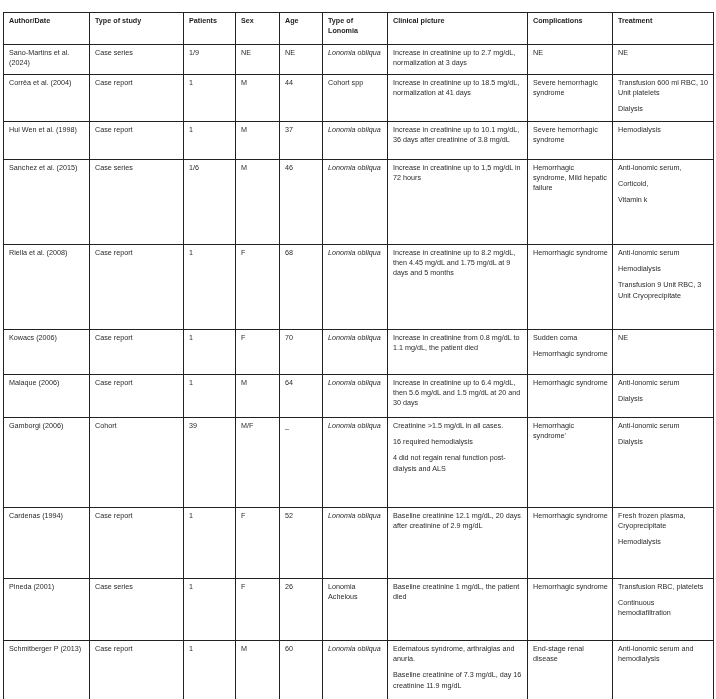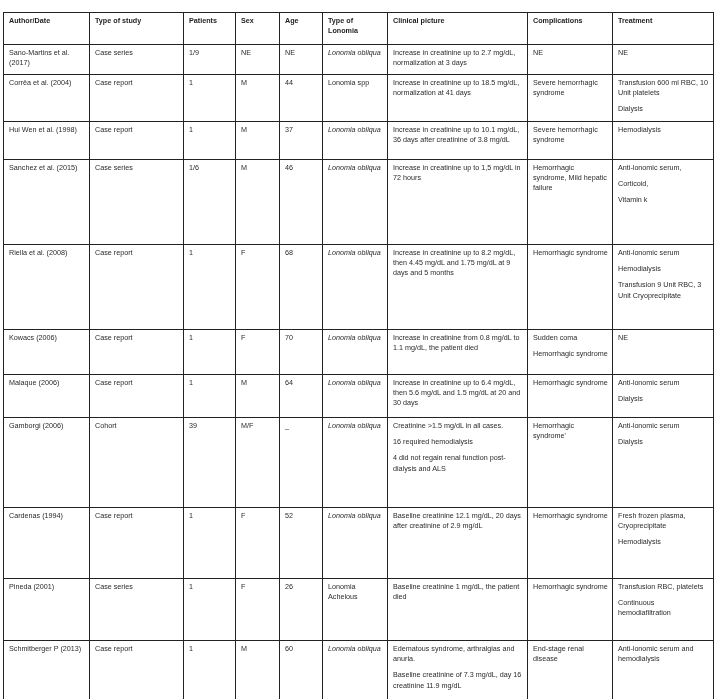--- a/index.html
+++ b/index.html
@@ -44,21 +44,21 @@
       <th>Sex</th>
       <th>Age</th>
       <th>Type of Lonomia</th>
       <th>Clinical picture</th>
       <th>Complications</th>
       <th>Treatment</th>
     </tr>
   </thead>
   <tbody id="tbody">
       <tr style="height: 30px;">
-        <td>Sano-Martins et al. (2017)</td>
+        <td>Sano-Martins et al. (2024)</td>
         <td>Case series</td>
         <td>1/9</td>
         <td>NE</td>
         <td>NE</td>
         <td class="it">Lonomia obliqua</td>
         <td>
           <span class="p">Increase in creatinine up to 2.7 mg/dL, normalization at 3 days</span>
         </td>
         <td>
           <span class="p">NE</span>
@@ -66,21 +66,21 @@
         <td>
           <span class="p">NE</span>
         </td>
       </tr>
       <tr style="height: 47px;">
         <td>Corrêa et al. (2004)</td>
         <td>Case report</td>
         <td>1</td>
         <td>M</td>
         <td>44</td>
-        <td>Lonomia spp</td>
+        <td>Cohort spp</td>
         <td>
           <span class="p">Increase in creatinine up to 18.5 mg/dL, normalization at 41 days</span>
         </td>
         <td>
           <span class="p">Severe hemorrhagic syndrome</span>
         </td>
         <td>
           <span class="p">Transfusion 600 ml RBC, 10 Unit platelets</span>
           <span class="p gap">Dialysis</span>
         </td>

